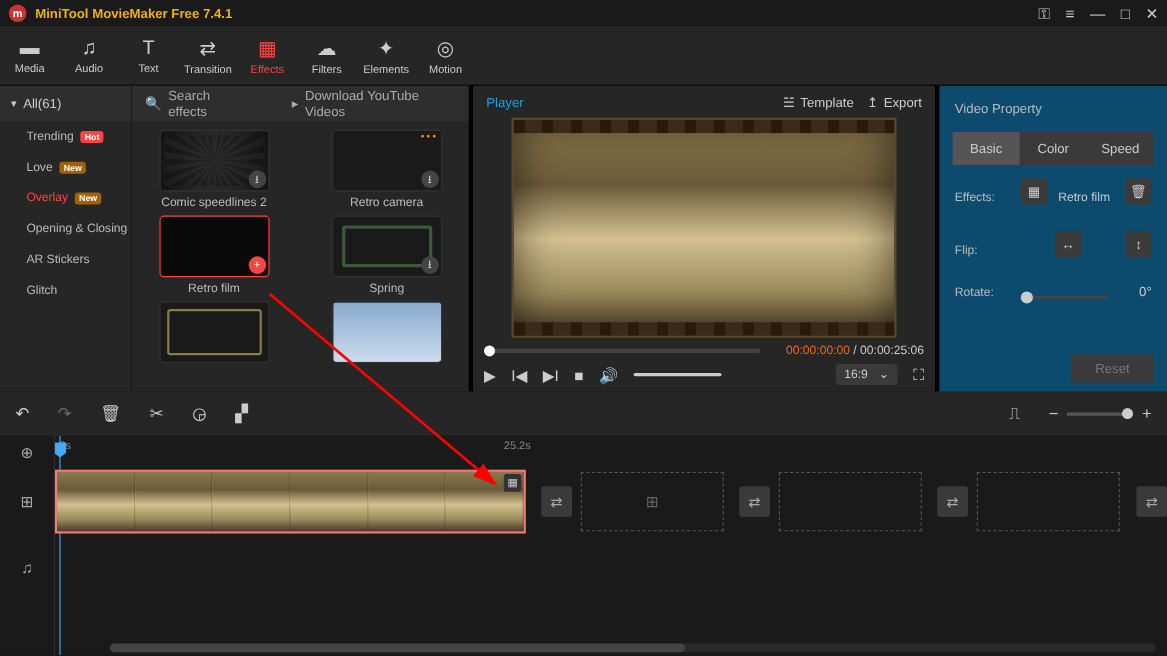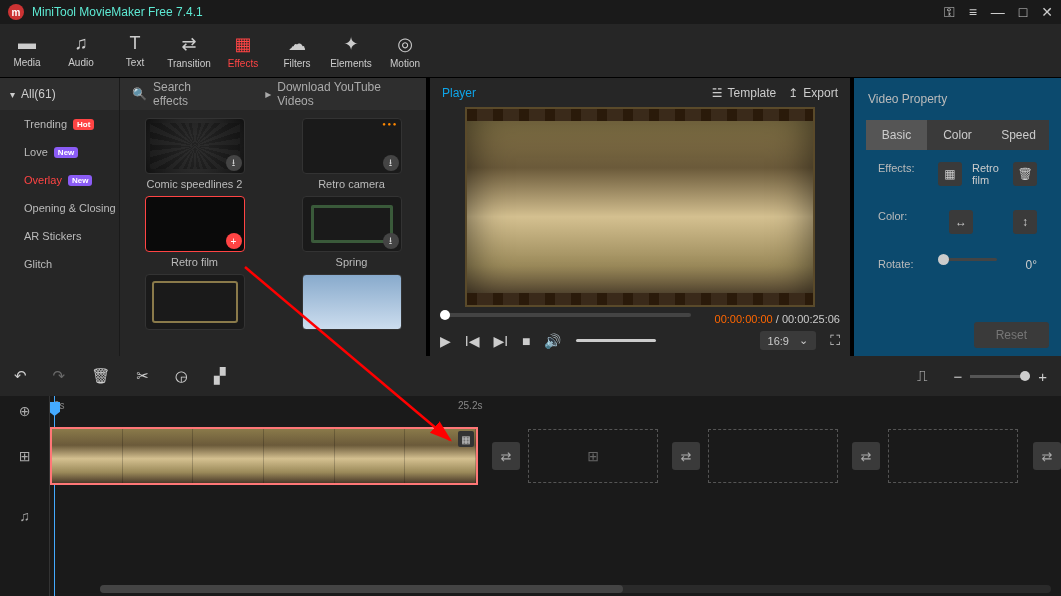--- a/index.html
+++ b/index.html
@@ -1,75 +1,75 @@
 <!DOCTYPE html>
 <html><head>
 <meta charset="utf-8">
 <style>
 *{box-sizing:border-box;margin:0;padding:0;font-family:-apple-system,BlinkMacSystemFont,"Segoe UI",Arial,sans-serif;user-select:none}
 body{background:#1a1a1a;color:#ccc;width:1061px;height:596px;overflow:hidden;font-size:12px}
 .titlebar{height:24px;background:#1a1a1a;display:flex;align-items:center;padding:0 8px;gap:8px}
 .titlebar .logo{width:16px;height:16px;background:#c33;border-radius:50%;display:flex;align-items:center;justify-content:center;color:#fff;font-size:10px;font-weight:bold}
-.titlebar .title{flex:1;color:#5eead4;font-size:12px;font-weight:normal}
+.titlebar .title{flex:1;color:#eab308;font-size:12px;font-weight:bold}
 .titlebar .winctrl{display:flex;gap:14px;align-items:center}
 .titlebar .winctrl span{color:#ccc;cursor:pointer;font-size:14px}
 .titlebar .key{color:#fc0;font-size:14px}
 .toolbar{height:54px;background:#262626;display:flex;border-bottom:1px solid #000}
 .toolbar .tabset{display:flex}
 .toolbar .tab{width:54px;display:flex;flex-direction:column;align-items:center;justify-content:center;gap:3px;cursor:pointer;color:#ccc}
 .toolbar .tab.active{color:#f44}
 .toolbar .tab .icn{font-size:18px}
 .toolbar .tab .lbl{font-size:10px}
 .mainrow{height:278px;display:flex;gap:4px;background:#000}
 .leftpanel{width:426px;background:#262626;display:flex}
 .catcol{width:120px;border-right:1px solid #1a1a1a;display:flex;flex-direction:column}
 .catcol .allrow{height:32px;display:flex;align-items:center;padding:0 10px;gap:6px;color:#ccc;background:#2e2e2e}
 .catcol .allrow .chev{font-size:10px}
 .catcol .catitem{height:28px;display:flex;align-items:center;padding:0 10px 0 24px;gap:6px;color:#bbb;cursor:pointer;font-size:11px;white-space:nowrap;overflow:hidden}
 .catcol .catitem.active{color:#f44}
 .catcol .badge{font-size:8px;padding:1px 4px;border-radius:3px;font-weight:bold}
 .catcol .badge.hot{background:#f44;color:#fff}
-.catcol .badge.new{background:#8b5cf6;color:#fff}
+.catcol .badge.new{background:#a16207;color:#fff}
 .effcol{flex:1;display:flex;flex-direction:column}
 .effcol .searchrow{height:32px;display:flex;align-items:center;padding:0 12px;gap:40px;color:#aaa;background:#2e2e2e}
 .effcol .searchrow .sgroup{display:flex;align-items:center;gap:6px}
 .effgrid{flex:1;padding:8px;display:grid;grid-template-columns:repeat(2,1fr);gap:6px 24px;overflow:hidden;align-content:start}
 .effitem{display:flex;flex-direction:column;align-items:center;gap:4px}
 .effitem .thumb{width:100px;height:56px;background:#111;border-radius:4px;position:relative;border:1px solid #333}
 .effitem.selected .thumb{border:1px solid #f44}
 .effitem .thumb .dl{position:absolute;bottom:2px;right:2px;width:16px;height:16px;background:#444;border-radius:50%;display:flex;align-items:center;justify-content:center;font-size:10px;color:#ccc}
 .effitem.selected .thumb .dl{background:#f44;color:#fff}
 .effitem .elbl{font-size:11px;color:#bbb}
 .playerpanel{width:420px;background:#262626;display:flex;flex-direction:column}
 .playerpanel .phead{height:42px;display:flex;align-items:center;padding:0 12px;gap:12px}
 .playerpanel .phead .ptitle{flex:1;color:#0ea5e9}
 .playerpanel .phead .pbtn{display:flex;align-items:center;gap:5px;color:#ccc;cursor:pointer}
 .preview{flex:1;display:flex;align-items:center;justify-content:center;background:#262626}
 .preview .frame{width:350px;height:200px;background:linear-gradient(180deg,#8a7a4a 0%,#6b5a3a 30%,#d4c090 55%,#9b8a5a 80%,#4a3a2a 100%);border:2px solid #5a4a2a;box-shadow:inset 0 0 40px rgba(0,0,0,.6);position:relative}
 .preview .frame::before,.preview .frame::after{content:"";position:absolute;left:0;right:0;height:12px;background:repeating-linear-gradient(90deg,#2a1a0a 0 10px,#3a2a1a 10px 26px)}
 .preview .frame::before{top:0}
 .preview .frame::after{bottom:0}
 .pctrl{height:60px;padding:6px 10px;display:flex;flex-direction:column;gap:6px}
-.pctrl .seekrow{display:flex;gap:24px}
+.pctrl .seekrow{display:flex;align-items:center;gap:24px}
 .pctrl .seek{flex:1;height:4px;background:#444;border-radius:2px;position:relative}
 .pctrl .seek .knob{position:absolute;left:0;top:-3px;width:10px;height:10px;background:#fff;border-radius:50%}
 .pctrl .time{font-size:11px}
 .pctrl .time .cur{color:#f60}
 .pctrl .time .tot{color:#ccc}
 .pctrl .btnrow{display:flex;align-items:center;gap:14px}
 .pctrl .btnrow .pb{color:#ccc;cursor:pointer;font-size:14px}
 .pctrl .btnrow .vol{width:80px;height:3px;background:#ccc;border-radius:2px}
 .pctrl .btnrow .spacer{flex:1}
 .pctrl .btnrow .ratio{background:#3a3a3a;padding:3px 8px;border-radius:3px;display:flex;gap:10px;align-items:center;font-size:11px}
 .proppanel{flex:1;background:#0c4a6e;display:flex;flex-direction:column;padding:0}
 .proppanel .pphead{height:42px;display:flex;align-items:center;padding:0 14px;color:#bbb}
 .proppanel .tabrow{display:flex;padding:0 12px;gap:0}
 .proppanel .tabrow .ptab{flex:1;text-align:center;padding:8px 0;background:#3a3a3a;cursor:pointer;color:#ccc}
 .proppanel .tabrow .ptab.active{background:#555}
-.proppanel .proprow{display:flex;align-items:flex-start;padding:12px 24px;gap:10px}
+.proppanel .proprow{display:flex;align-items:flex-end;padding:12px 14px;gap:10px}
 .proppanel .proprow .plbl{width:50px;color:#bbb;font-size:11px}
 .proppanel .proprow .iconbtn{width:24px;height:24px;background:#3a3a3a;display:flex;align-items:center;justify-content:center;border-radius:3px;cursor:pointer;font-size:12px}
 .proppanel .proprow .effname{color:#ccc;font-size:11px;flex:1}
 .proppanel .proprow .rotslider{flex:1;height:3px;background:#444;border-radius:2px;position:relative}
 .proppanel .proprow .rotslider .rknob{position:absolute;left:0;top:-4px;width:11px;height:11px;background:#ccc;border-radius:50%}
 .proppanel .resetbtn{position:absolute;bottom:8px;right:12px;padding:6px 22px;background:#3a3a3a;color:#777;border-radius:3px}
 .proppanel{position:relative}
 .timeline{height:240px;background:#1a1a1a;display:flex;flex-direction:column}
 .timeline .tlhead{height:40px;background:#262626;display:flex;align-items:center;padding:0 14px;gap:26px}
 .timeline .tlhead .tlbtn{color:#ccc;cursor:pointer;font-size:15px}
@@ -279,21 +279,21 @@
       <div class="ptab">Color</div>
       <div class="ptab">Speed</div>
     </div>
     <div class="proprow">
       <div class="plbl">Effects:</div>
       <div class="iconbtn">▦</div>
       <div class="effname">Retro film</div>
       <div class="iconbtn">🗑</div>
     </div>
     <div class="proprow">
-      <div class="plbl">Color:</div>
+      <div class="plbl">Flip:</div>
       <div style="flex:1"></div>
       <div class="iconbtn">↔</div>
       <div style="width:20px"></div>
       <div class="iconbtn">↕</div>
     </div>
     <div class="proprow">
       <div class="plbl">Rotate:</div>
       <div class="rotslider">
           <div class="rknob"></div>
         </div>

